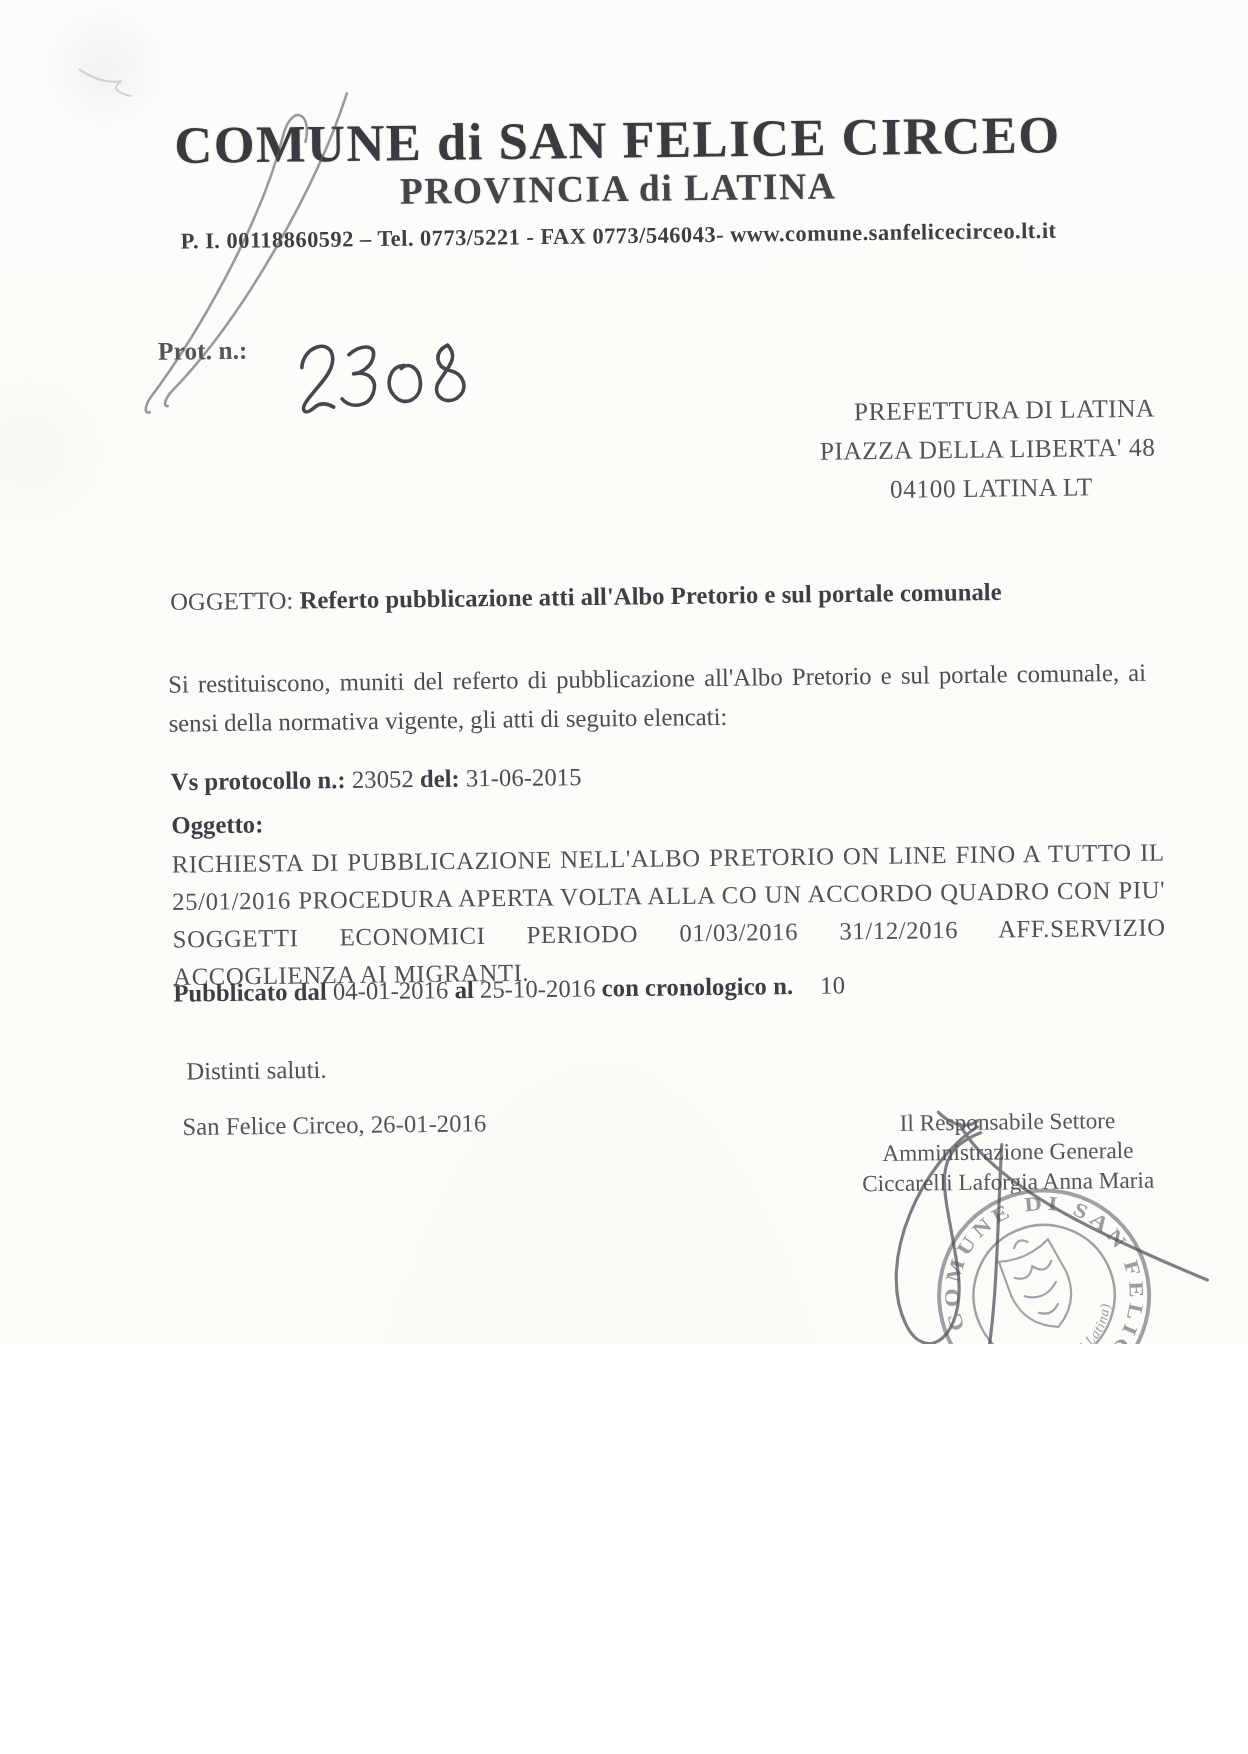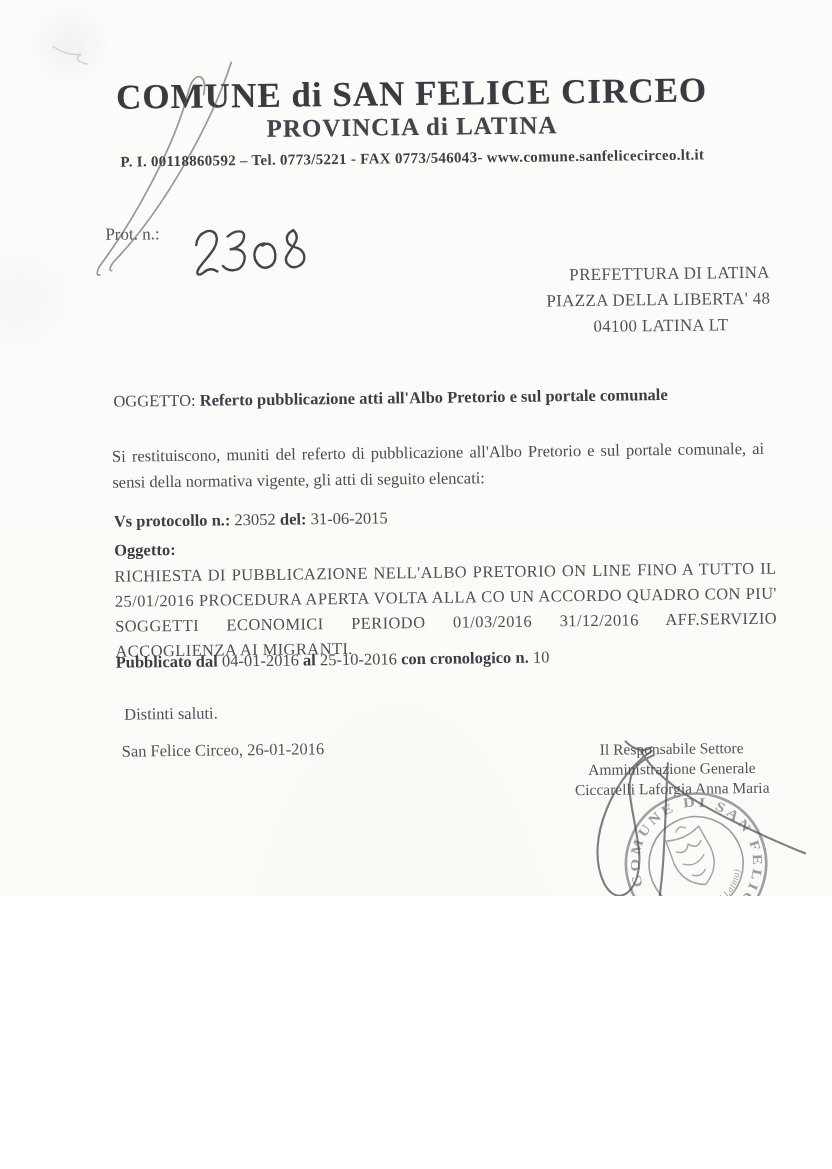--- a/index.html
+++ b/index.html
@@ -35,21 +35,21 @@
     text-align:center;font-weight:bold;font-size:25px;letter-spacing:1px;
     color:#44444b;text-shadow:0 0 1px rgba(60,60,60,.3);
   }
   .org-contact{
     position:absolute;top:150px;left:0;width:100%;
     text-align:center;font-weight:bold;font-size:15px;letter-spacing:.3px;
     color:#3e3e45;
   }
   
   .prot-row{position:absolute;top:214px;left:108px;font-size:17px;color:#55555d;}
-  .prot-label{vertical-align:top;line-height:34px;}
+  .prot-label{vertical-align:top;line-height:34px;font-weight:bold;}
   .prot-hand{display:inline-block;margin-left:20px;vertical-align:top;}
   .sr{position:absolute;width:1px;height:1px;overflow:hidden;opacity:0;}
   
   .recipient{
     position:absolute;top:264px;left:472px;width:300px;
     text-align:right;font-size:17px;line-height:26px;color:#53535b;
     letter-spacing:.3px;
   }
   .recipient div{padding-right:0;}
   .recipient .r2{padding-right:0px;}
@@ -64,21 +64,21 @@
   }
   .vsprot{position:absolute;top:508px;left:113px;font-size:16.5px;color:#4c4c54;}
   .vsprot b, .published b, .oggetto-label{color:#3d3d45;}
   .oggetto-label{position:absolute;top:537px;left:113px;font-size:16.5px;font-weight:bold;}
   .request{
     position:absolute;top:560px;left:113px;width:662px;
     font-size:16.5px;line-height:25px;text-align:justify;
     letter-spacing:.4px;color:#50505a;
   }
   .published{position:absolute;top:649px;left:113px;font-size:16.5px;color:#4c4c54;}
-  .published .chrono-num{}
+  .published .chrono-num{margin-left:14px;}
   
   .salutation{position:absolute;top:701px;left:121px;font-size:16.5px;color:#50505a;}
   .place-date{position:absolute;top:738px;left:118px;font-size:16.5px;color:#53535b;}
   
   .sig-block{
     position:absolute;top:742px;left:530px;width:276px;
     text-align:center;font-size:15.5px;line-height:20px;color:#55555d;
   }
   
   .overlay{position:absolute;inset:0;pointer-events:none;}

